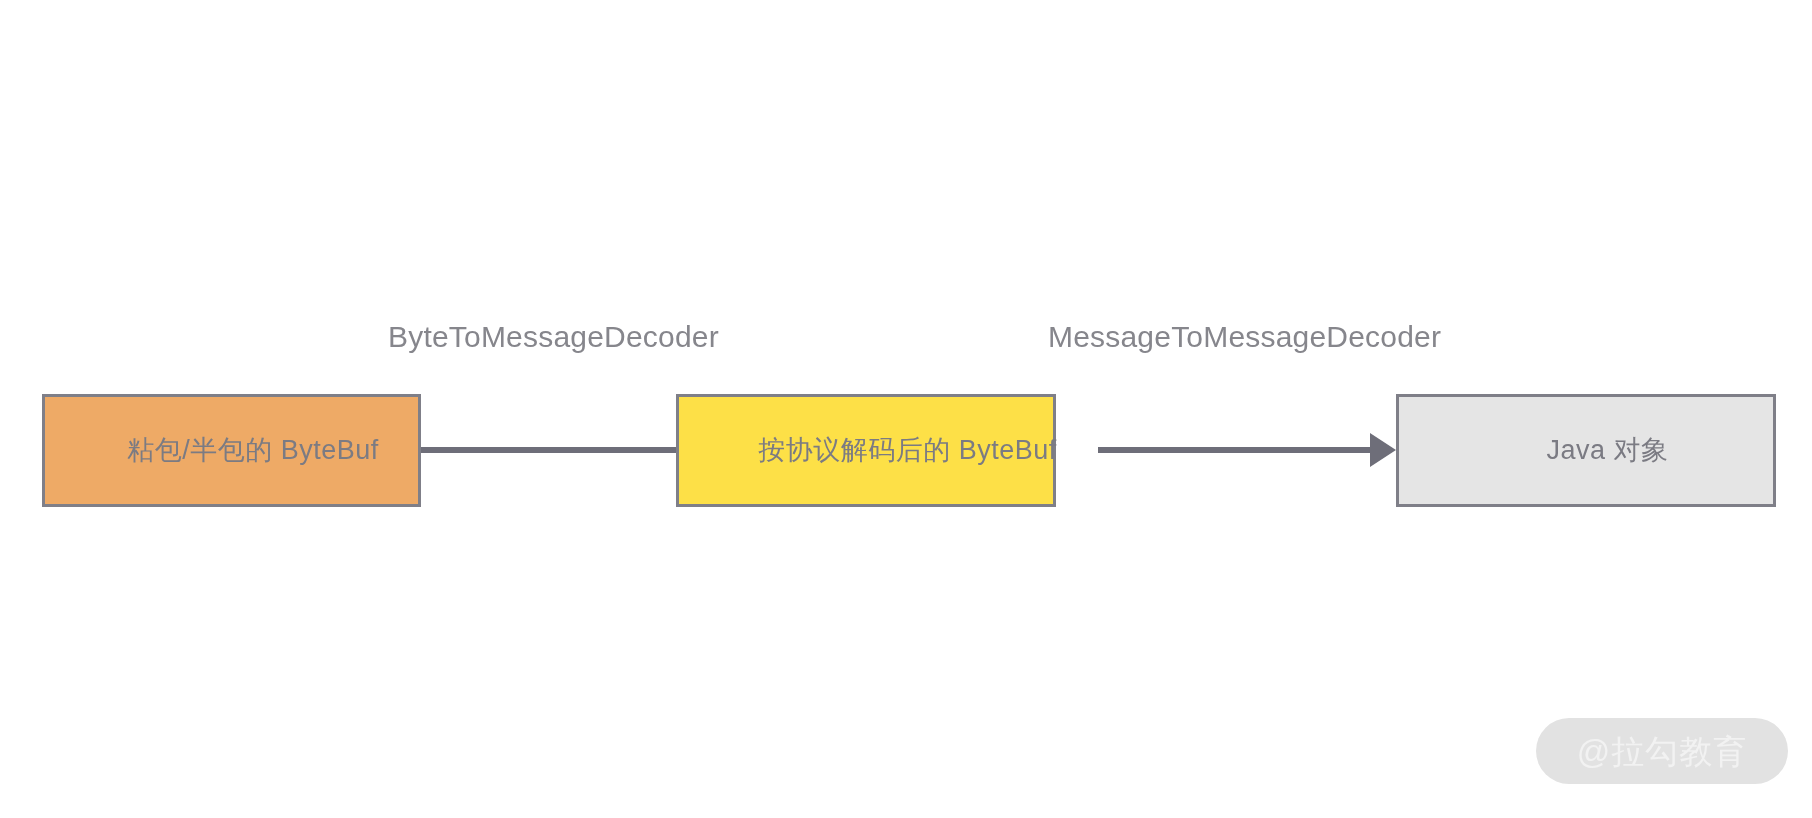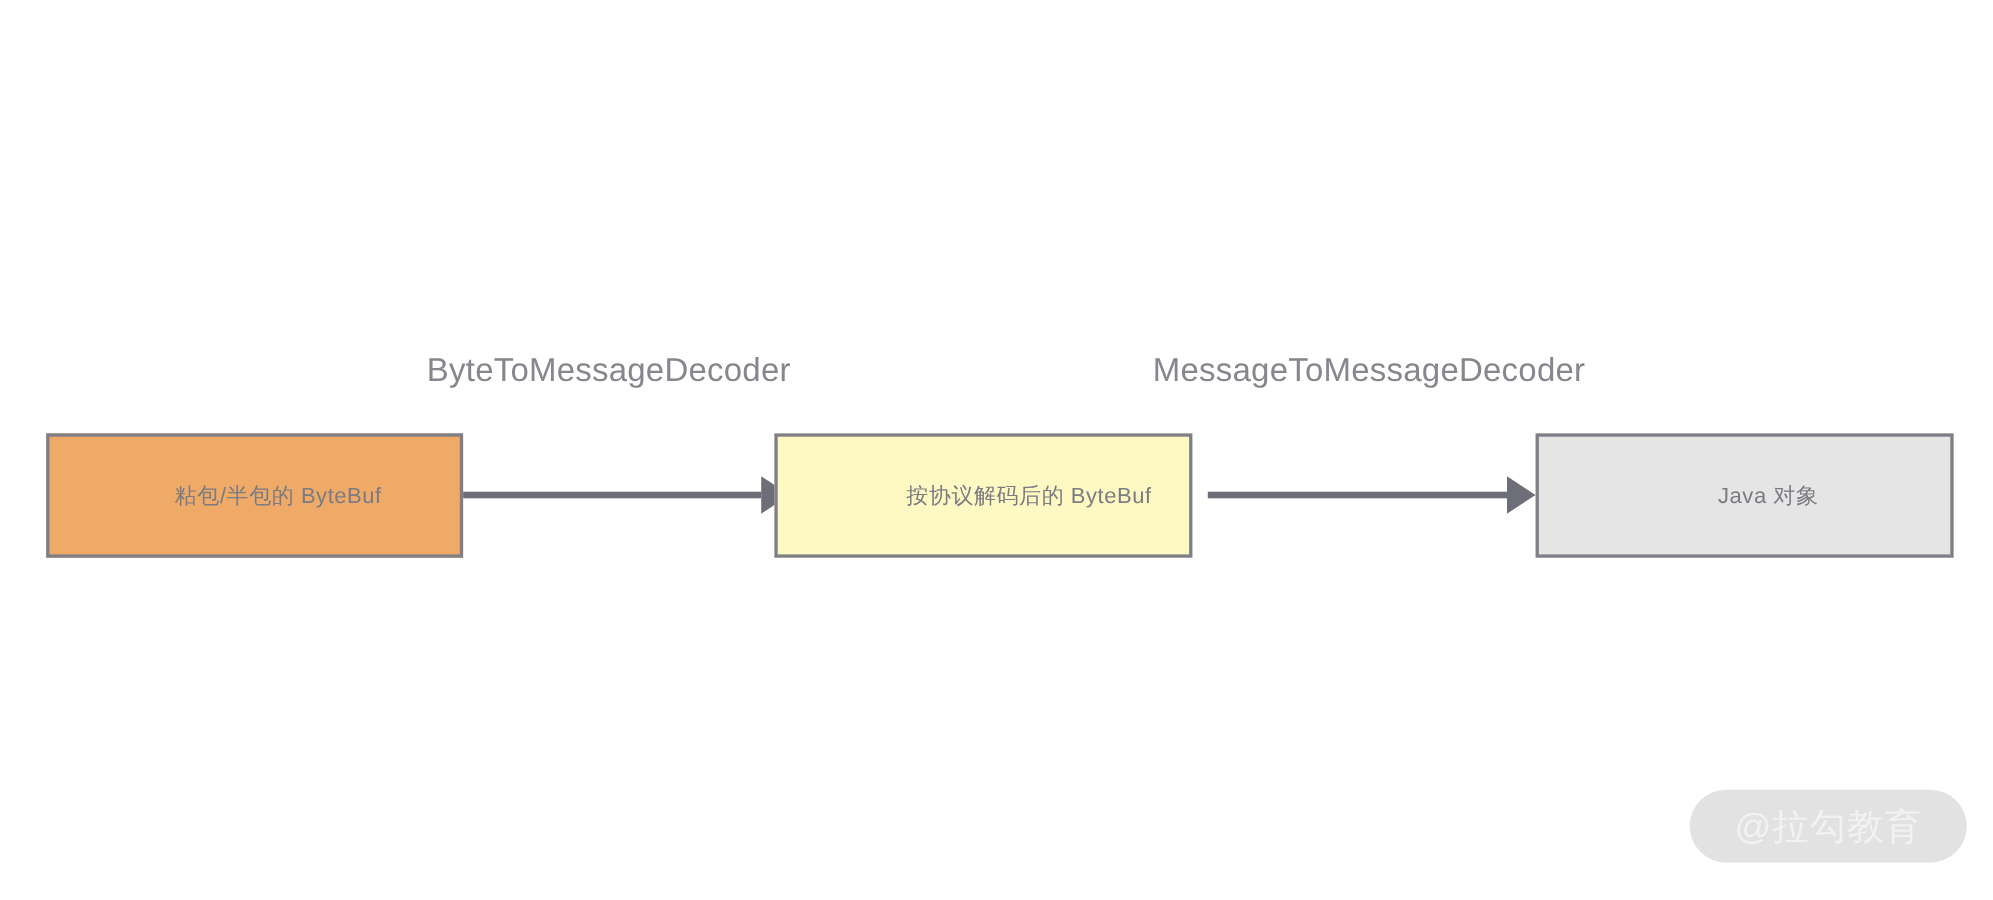--- a/index.html
+++ b/index.html
@@ -28,30 +28,30 @@
     position: absolute;
     box-sizing: border-box;
     border: 3px solid #7f7f88;
     display: flex;
     align-items: center;
     justify-content: center;
     top: 394px;
     height: 113px;
   }
   .node .node-label {
-    font-size: 20px;
+    font-size: 27px;
     color: #7b7b83;
     letter-spacing: 0.5px;
     white-space: nowrap;
     line-height: 1;
     margin-left: 43px;
   }
 
   #node-0 { left: 42px;   width: 379px; background: #eeaa66; }
-  #node-1 { left: 704px;  width: 380px; background: #fef9c3; padding-left: 40px; }
+  #node-1 { left: 676px;  width: 380px; background: #fde047; padding-left: 40px; }
   #node-2 { left: 1396px; width: 380px; background: #e5e5e5; }
 
   
   .edge-label {
     position: absolute;
     font-size: 30px;
     color: #86868c;
     white-space: nowrap;
     line-height: 1;
     letter-spacing: 0.2px;

